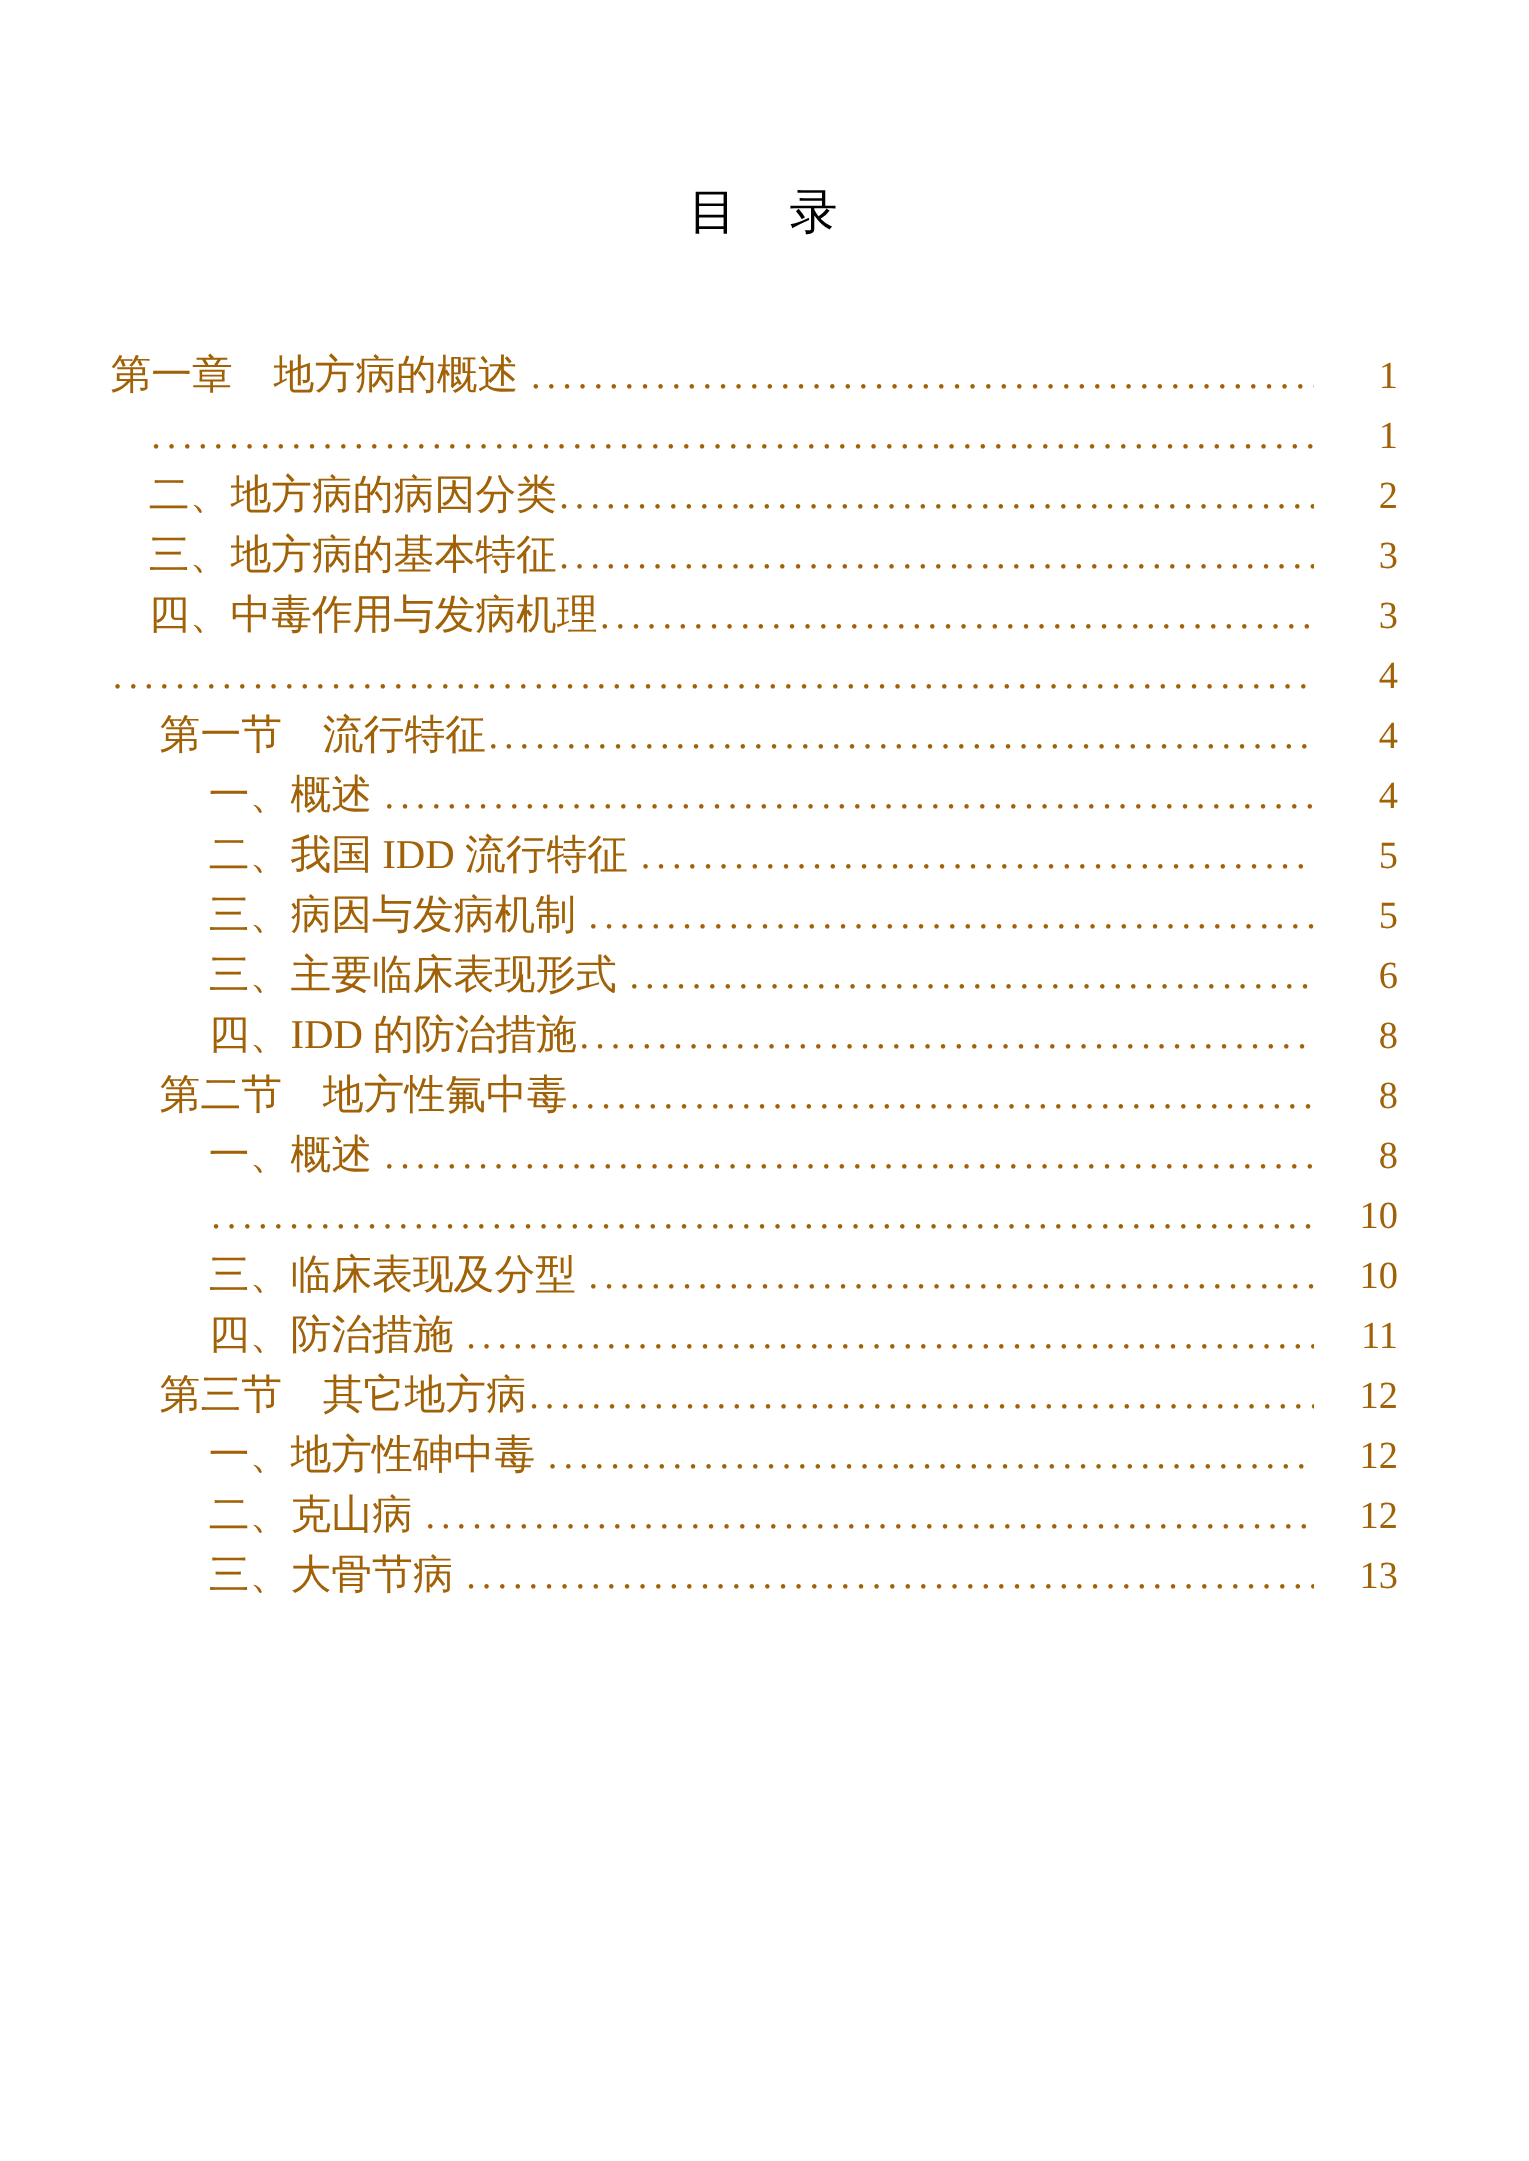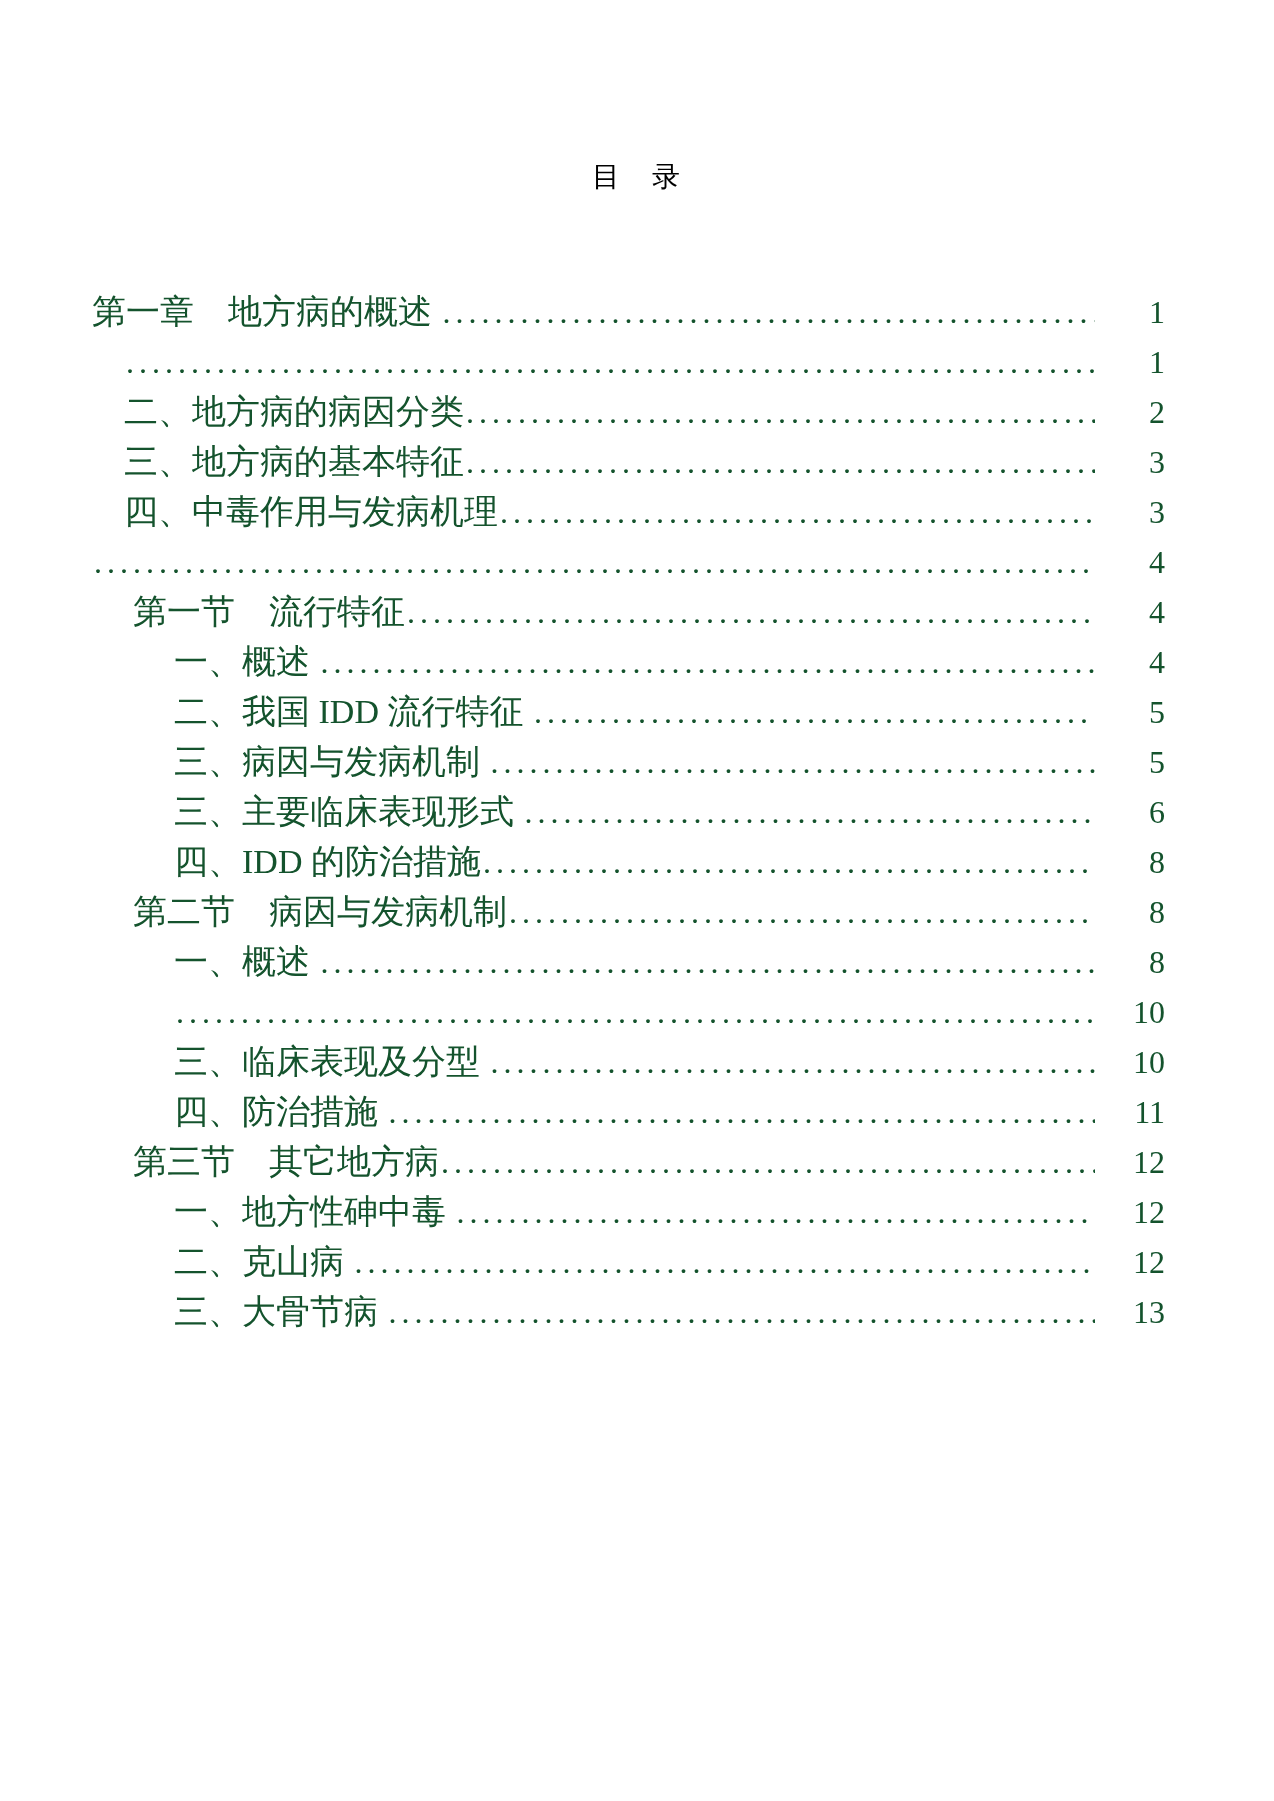--- a/index.html
+++ b/index.html
@@ -12,36 +12,36 @@
     width: 1274px;
     height: 1801px;
     background: #ffffff;
     color: #000000;
     font-family: "Liberation Serif", serif;
     overflow: hidden;
   }
   .doc-title {
     padding-top: 152px;
     text-align: center;
-    font-size: 28px;
+    font-size: 40px;
     line-height: 50px;
     letter-spacing: 2px;
     white-space: pre;
     color: #000000;
   }
   .toc-list {
     margin: 85px 109px 0 92px;
   }
   .toc-row {
     display: flex;
     align-items: baseline;
     height: 50px;
     font-size: 34px;
     line-height: 50px;
-    color: #14532d;
+    color: #a16207;
   }
   .toc-row .label {
     white-space: pre;
     flex: 0 0 auto;
   }
   .toc-row .dots {
     flex: 1 1 auto;
     overflow: hidden;
     white-space: nowrap;
     font-size: 32px;
@@ -123,21 +123,21 @@
     <span class="label">三、主要临床表现形式&nbsp;</span>
     <span class="dots"></span>
     <span class="pagenum">6</span>
   </div>
       <div class="toc-row lvl-3">
     <span class="label">四、IDD 的防治措施</span>
     <span class="dots"></span>
     <span class="pagenum">8</span>
   </div>
       <div class="toc-row lvl-2">
-    <span class="label">第二节　病因与发病机制</span>
+    <span class="label">第二节　地方性氟中毒</span>
     <span class="dots"></span>
     <span class="pagenum">8</span>
   </div>
       <div class="toc-row lvl-3">
     <span class="label">一、概述&nbsp;</span>
     <span class="dots"></span>
     <span class="pagenum">8</span>
   </div>
       <div class="toc-row lvl-3">
     <span class="dots"></span>

